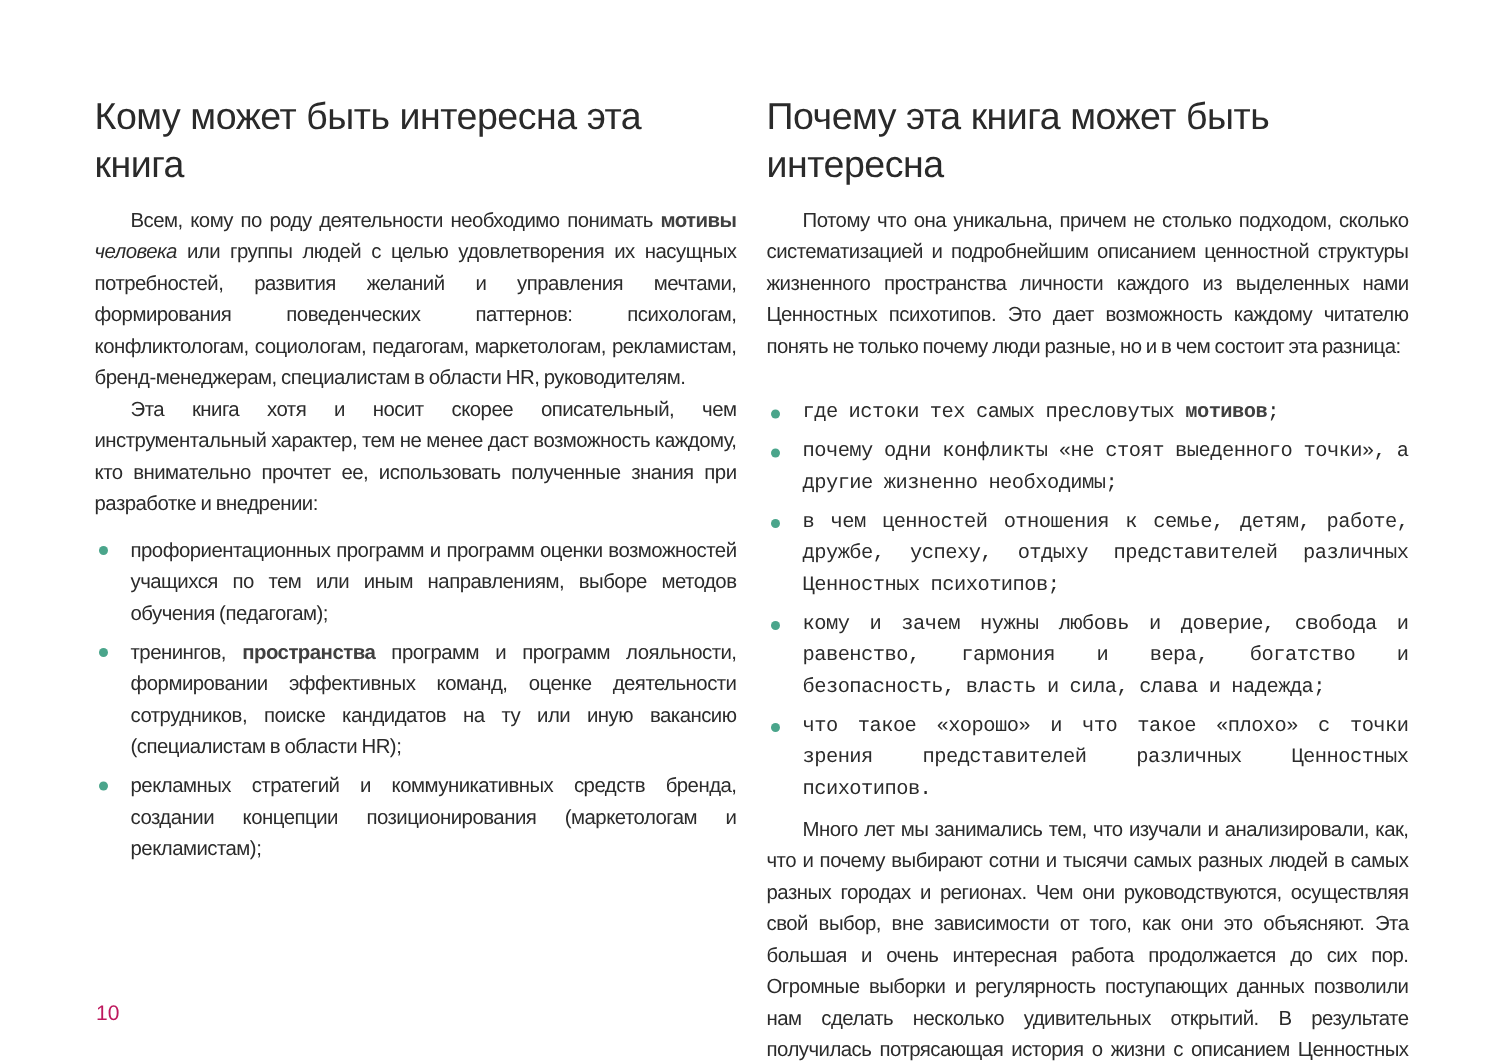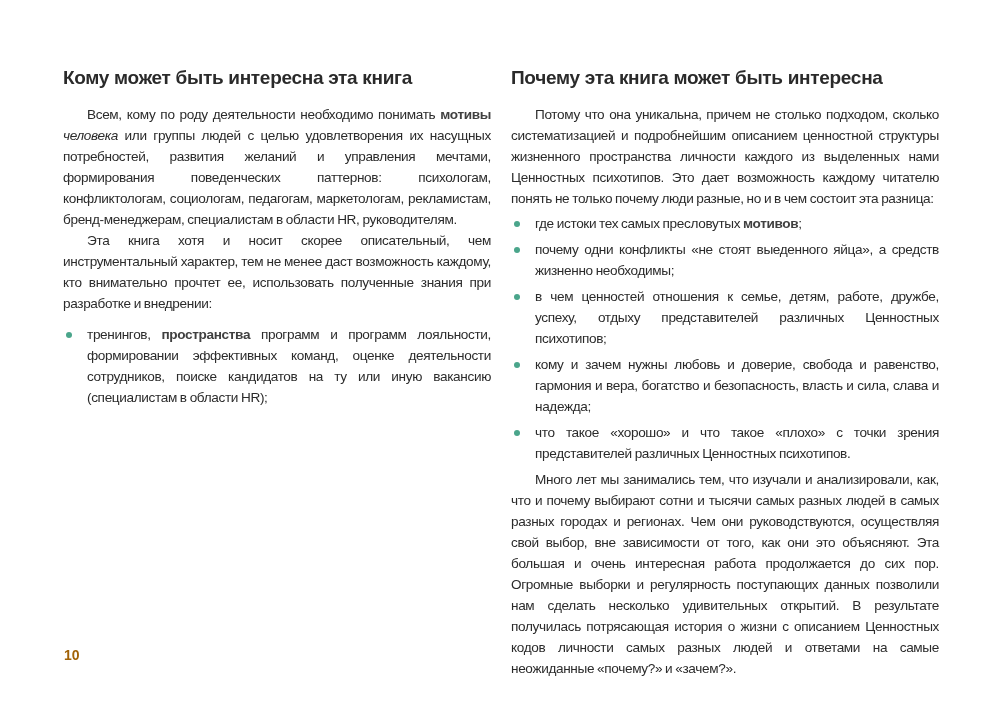--- a/index.html
+++ b/index.html
@@ -4,62 +4,64 @@
   <style>
     html, body { margin: 0; padding: 0; background: #ffffff; }
     body {
       width: 1000px; height: 708px; position: relative; overflow: hidden;
       font-family: "Liberation Sans", sans-serif; color: #2b2b2b;
     }
     .col { position: absolute; top: 62px; width: 428px; }
     .col.left { left: 63px; }
     .col.right { left: 511px; }
     h2 {
-      margin: 0 0 10px 0; font-size: 19px; font-weight: bold; color: #2a2a2a;
+      margin: 0 0 10px 0; font-size: 25px; font-weight: normal; color: #2a2a2a;
       letter-spacing: -0.3px; line-height: 32px;
     }
     p {
       margin: 0; font-size: 13.6px; line-height: 21px; text-align: justify;
       text-indent: 24px; letter-spacing: -0.35px; word-spacing: -0.5px;
     }
     p.gap { margin-top: 6px; }
     ul { list-style: none; margin: 10px 0 0 0; padding: 0; }
     li {
       position: relative; padding-left: 24px; font-size: 13.6px; line-height: 21px;
       text-align: justify; margin-bottom: 5px; letter-spacing: -0.35px; word-spacing: -0.5px;
     }
     .bullet {
       position: absolute; left: 3px; top: 8px; width: 6px; height: 6px; border-radius: 50%;
       background: #4aa58b;
     }
     b { font-weight: bold; color: #404040; }
-    .right ul { margin-top: 4px; }
+    .right ul { margin-top: 24px; font-family: Liberation Mono, monospace; }
     .right p.gap { margin-top: 3px; }
     .pagenum {
-      position: absolute; left: 64px; top: 647px; font-size: 14px; font-weight: bold; color: #a16207;
+      position: absolute; left: 64px; top: 667px; font-size: 14px; font-weight: normal; color: #be185d;
     }
   </style>
 </head>
 <body>
 
 <div class="col left">
   <h2>Кому может быть интересна эта книга</h2>
   <p><span>Всем, кому по роду деятельности необходимо понимать </span><b>мотивы</b><span> </span><i>человека</i><span> или группы людей с целью удовлетворения их насущных потребностей, развития желаний и управления мечтами, формирования поведенческих паттернов: психологам, конфликтологам, социологам, педагогам, маркетологам, рекламистам, бренд-менеджерам, специалистам в области HR, руководителям.</span></p>
   <p>Эта книга хотя и носит скорее описательный, чем инструментальный характер, тем не менее даст возможность каждому, кто внимательно прочтет ее, использовать полученные знания при разработке и внедрении:</p>
   <ul>
+    <li><span class="bullet" style="background: rgb(74, 165, 139);"></span><span>профориентационных программ и программ оценки возможностей учащихся по тем или иным направлениям, выборе методов обучения (педагогам);</span></li>
     <li><span class="bullet" style="background: rgb(74, 165, 139);"></span><span>тренингов, </span><b>пространства</b><span> программ и программ лояльности, формировании эффективных команд, оценке деятельности сотрудников, поиске кандидатов на ту или иную вакансию (специалистам в области HR);</span></li>
+    <li><span class="bullet" style="background: rgb(74, 165, 139);"></span><span>рекламных стратегий и коммуникативных средств бренда, создании концепции позиционирования (маркетологам и рекламистам);</span></li>
   </ul>
 </div>
 
 <div class="col right">
   <h2>Почему эта книга может быть интересна</h2>
   <p>Потому что она уникальна, причем не столько подходом, сколько систематизацией и подробнейшим описанием ценностной структуры жизненного пространства личности каждого из выделенных нами Ценностных психотипов. Это дает возможность каждому читателю понять не только почему люди разные, но и в чем состоит эта разница:</p>
   <ul>
     <li><span class="bullet" style="background: rgb(74, 165, 139);"></span><span>где истоки тех самых пресловутых </span><b>мотивов</b><span>;</span></li>
-    <li><span class="bullet" style="background: rgb(74, 165, 139);"></span><span>почему одни конфликты «не стоят выеденного яйца», а средств жизненно необходимы;</span></li>
+    <li><span class="bullet" style="background: rgb(74, 165, 139);"></span><span>почему одни конфликты «не стоят выеденного точки», а другие жизненно необходимы;</span></li>
     <li><span class="bullet" style="background: rgb(74, 165, 139);"></span><span>в чем ценностей отношения к семье, детям, работе, дружбе, успеху, отдыху представителей различных Ценностных психотипов;</span></li>
     <li><span class="bullet" style="background: rgb(74, 165, 139);"></span><span>кому и зачем нужны любовь и доверие, свобода и равенство, гармония и вера, богатство и безопасность, власть и сила, слава и надежда;</span></li>
     <li><span class="bullet" style="background: rgb(74, 165, 139);"></span><span>что такое «хорошо» и что такое «плохо» с точки зрения представителей различных Ценностных психотипов.</span></li>
   </ul>
   <p class="gap">Много лет мы занимались тем, что изучали и анализировали, как, что и почему выбирают сотни и тысячи самых разных людей в самых разных городах и регионах. Чем они руководствуются, осуществляя свой выбор, вне зависимости от того, как они это объясняют. Эта большая и очень интересная работа продолжается до сих пор. Огромные выборки и регулярность поступающих данных позволили нам сделать несколько удивительных открытий. В результате получилась потрясающая история о жизни с описанием Ценностных кодов личности самых разных людей и ответами на самые неожиданные «почему?» и «зачем?».</p>
 </div>
 
 <div class="pagenum">10</div>
 
 </body></html>

